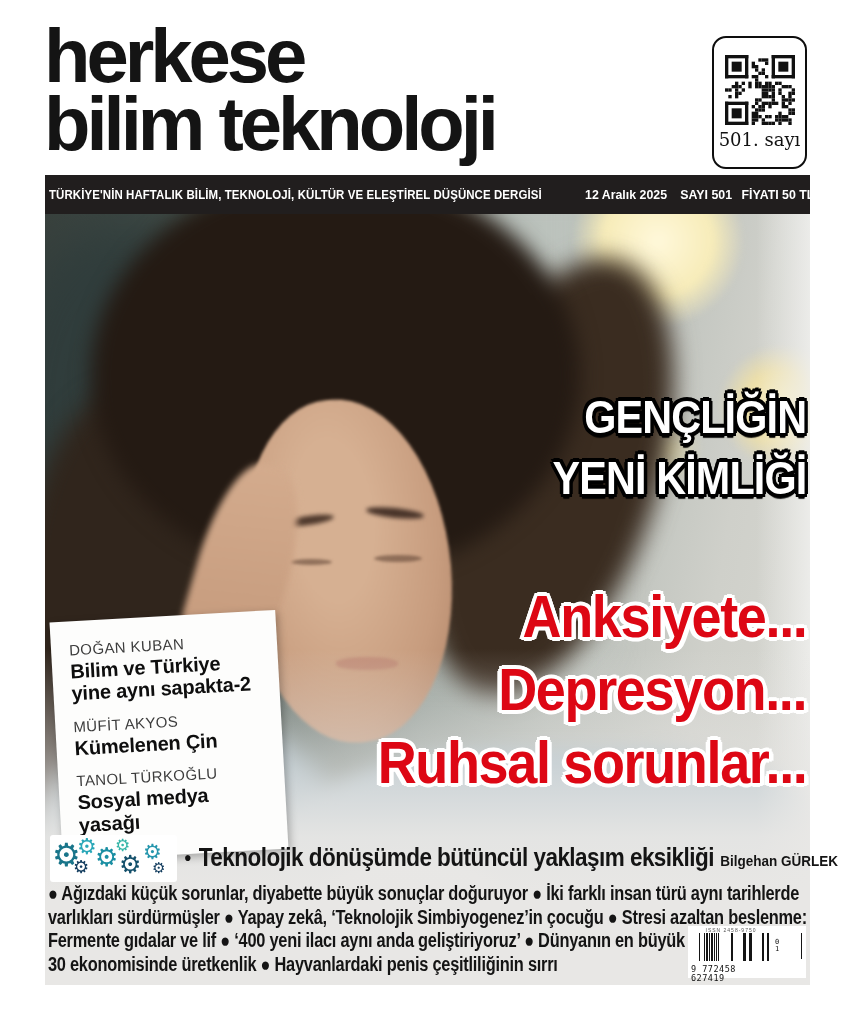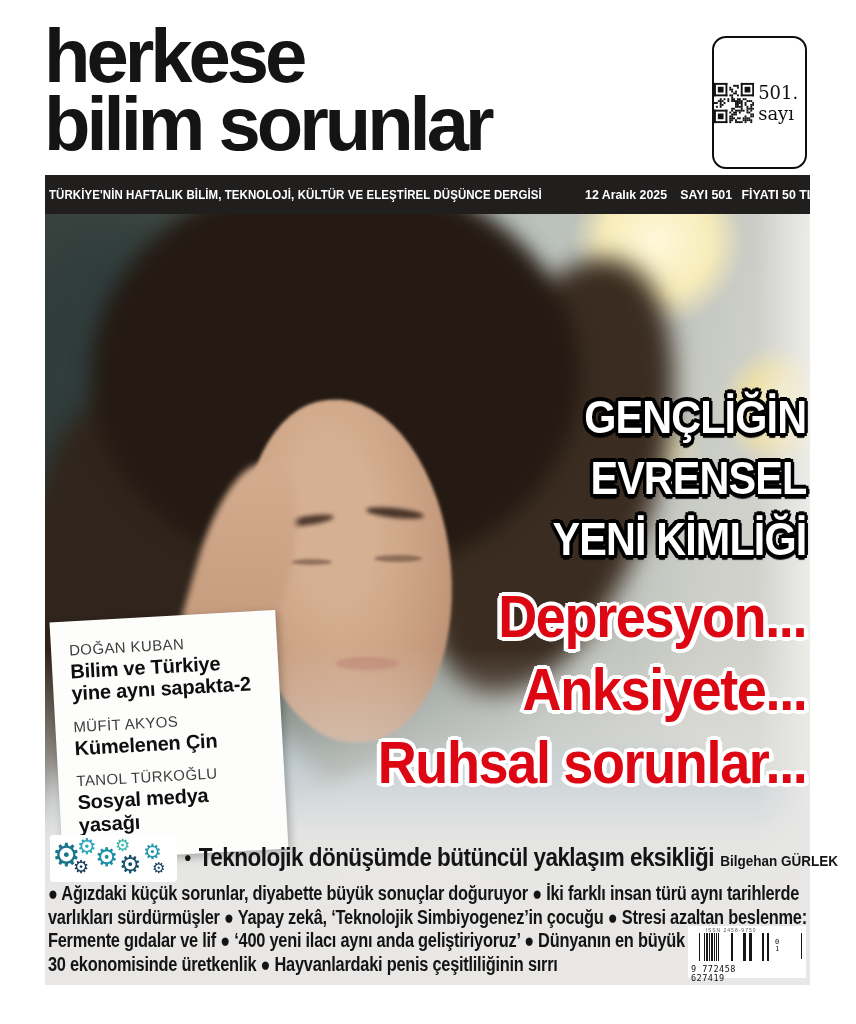--- a/index.html
+++ b/index.html
@@ -4,21 +4,21 @@
 <style>
   * { margin:0; padding:0; box-sizing:border-box; }
   html,body { width:856px; height:1024px; background:#ffffff; font-family:"Liberation Sans", sans-serif; }
   .page { position:relative; width:856px; height:1024px; background:#fff; overflow:hidden; }
 
   
   .logo { position:absolute; left:44px; top:22px; z-index:5;
           font-weight:bold; color:#141414; font-size:76px; line-height:68px; letter-spacing:-4px; }
   .qr-badge { position:absolute; left:712px; top:36px; width:95px; height:133px; z-index:6;
               border:2.5px solid #0e0e0e; border-radius:14px; background:#fff;
-              display:flex; flex-direction:row; align-items:center; justify-content:center; gap:4px; }
+              display:flex; flex-direction:column; align-items:center; justify-content:center; gap:4px; }
   .qr-badge svg { display:block; }
   .qr-label { font-family:"DejaVu Serif", serif; font-size:18px; color:#111; }
 
   .tagline-bar { position:absolute; left:45px; top:175px; width:765px; height:39px; background:#211e1e; z-index:4;
                  display:flex; align-items:center; justify-content:space-between; padding:0 6px 0 4px; }
   .tagline { color:#fff; font-weight:bold; font-size:12.2px; letter-spacing:0.1px;
              display:inline-block; transform:scaleX(0.94); transform-origin:0 50%; white-space:nowrap; }
   .issue-line { color:#fff; font-weight:bold; font-size:13px; white-space:nowrap;
                 display:flex; gap:14px; transform:scaleX(0.95); transform-origin:100% 50%; }
   .issue-line .grp { display:inline-flex; gap:10px; }
@@ -102,21 +102,21 @@
   .barcode .addon { display:flex; flex-direction:row; align-items:center; }
   .barcode .addon .ad-digits { font-family:"DejaVu Sans Mono", monospace; font-size:7px; color:#111; line-height:7px; }
 </style>
 </head>
 <body>
 
 <div class="page">
 
   <div class="logo">
     <div>herkese</div>
-    <div>bilim sorunlar</div>
+    <div>bilim teknoloji</div>
   </div>
 
   <div class="qr-badge">
     <svg id="qr" width="70" height="70" viewBox="0 0 21 21">
         <rect x="0" y="0" width="7" height="1" fill="#111"></rect>
         <rect x="0" y="6" width="7" height="1" fill="#111"></rect>
         <rect x="0" y="0" width="1" height="7" fill="#111"></rect>
         <rect x="6" y="0" width="1" height="7" fill="#111"></rect>
         <rect x="2" y="2" width="3" height="3" fill="#111"></rect>
         <rect x="14" y="0" width="7" height="1" fill="#111"></rect>
@@ -280,27 +280,26 @@
     <div class="layer hand"></div>
     <div class="layer arm"></div>
     <div class="layer sweater"></div>
     <div class="layer shirt"></div>
     <div class="layer right-fade"></div>
     <div class="layer washout"></div>
   </div>
 
   <div class="headline">
     <span class="hl"><span>GENÇLİĞİN</span></span>
-    <span class="hl"><span>EVRENSEL</span></span>
     <span class="hl"><span>YENİ KİMLİĞİ</span></span>
   </div>
 
   <div class="subheadline">
+    <span class="hl"><span>Anksiyete...</span></span>
     <span class="hl"><span>Depresyon...</span></span>
-    <span class="hl"><span>Anksiyete...</span></span>
     <span class="hl"><span>Ruhsal sorunlar...</span></span>
   </div>
 
   <div class="authors-box">
     <div class="kicker">DOĞAN KUBAN</div>
     <div class="atitle">Bilim ve Türkiye yine aynı sapakta-2</div>
     <div class="kicker">MÜFİT AKYOS</div>
     <div class="atitle">Kümelenen Çin</div>
     <div class="kicker">TANOL TÜRKOĞLU</div>
     <div class="atitle">Sosyal medya yasağı</div>

